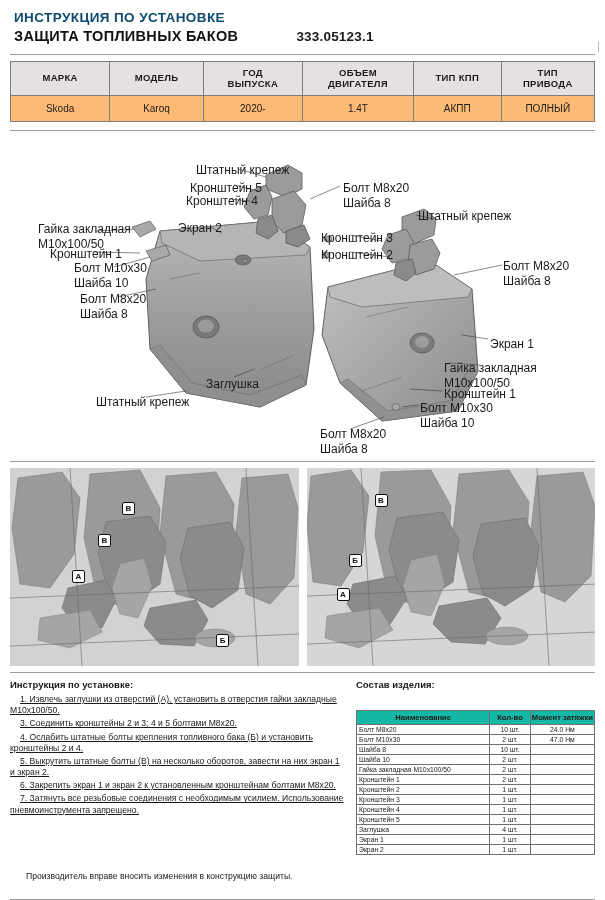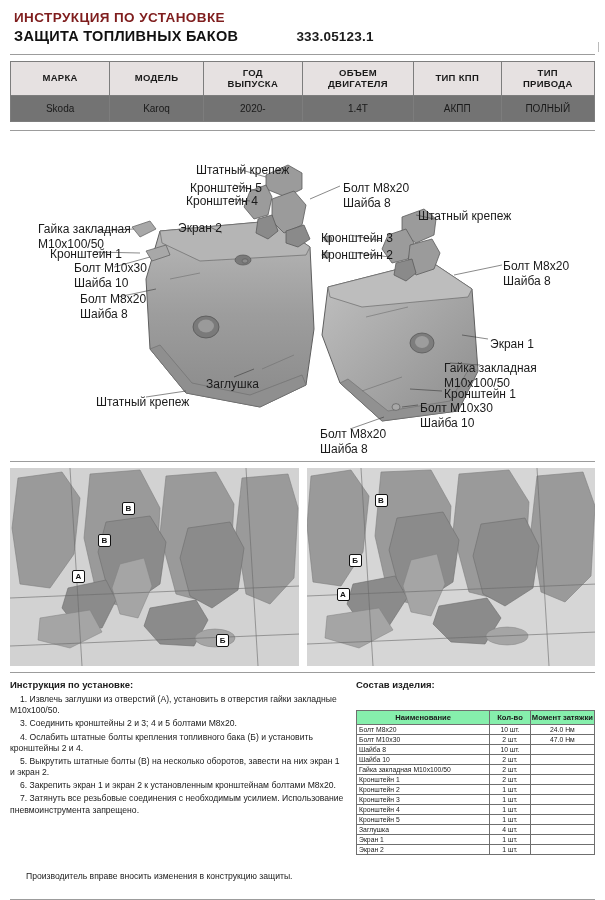--- a/index.html
+++ b/index.html
@@ -10,21 +10,21 @@
     font-family:"Liberation Sans", sans-serif;
     color:#1a1a1a;
     position:relative;
     overflow:hidden;
   }
   .page { position:relative; width:605px; height:900px; }
 
   
   .header { padding:10px 14px 4px 14px; }
   .title-line1 {
-    font-size:13.5px; font-weight:bold; letter-spacing:0.4px; color:#7f1d1d;
+    font-size:13.5px; font-weight:bold; letter-spacing:0.4px; color:#0c4a6e;
   }
   .title-row {
     display:flex; align-items:baseline; margin-top:3px;
   }
   .title-line2 {
     font-size:14.5px; font-weight:bold; letter-spacing:0.3px; color:#111;
   }
   .article-no {
     font-size:13.5px; font-weight:bold; margin-left:58px; letter-spacing:0.2px;
   }
@@ -45,21 +45,21 @@
     background:#e6e1e1;
     font-weight:bold;
     height:34px;
     font-size:9.5px;
     letter-spacing:0.3px;
     line-height:1.15;
   }
   table.spec td {
     height:26px;
     font-size:10px;
-    background:#737373;
+    background:#fdba74;
   }
   .spec-rule { height:1px; background:#9c9c9c; margin:8px 0 0 0; }
 
   
   .diagram { position:relative; height:318px; margin:0 10px; }
   .diagram svg { position:absolute; left:0; top:0; }
   .lbl {
     position:absolute;
     font-size:12px;
     line-height:1.22;
@@ -84,29 +84,29 @@
     color:#111;
   }
   .photos-rule { height:1px; background:#9c9c9c; margin:6px 10px 0 10px; }
 
   
   .bottom { display:flex; margin:6px 10px 0 10px; gap:10px; }
   .instr { width:336px; }
   .instr h3 { font-size:9.5px; margin:0 0 4px 0; font-weight:bold; }
   .instr ol { margin:0; padding:0; list-style:none; }
   .instr li {
-    font-size:8.6px; line-height:1.3; margin-bottom:2px; text-indent:10px;
+    font-size:8.6px; line-height:1.3; margin-bottom:2px; text-indent:10px;text-decoration:underline;
   }
   .parts { flex:1; }
   .parts h3 { font-size:9.5px; margin:0 0 20px 0; font-weight:bold; }
   table.parts-tbl {
     width:100%; border-collapse:collapse; font-size:6.8px;
   }
   table.parts-tbl th {
-    border:1px solid #6f6f6f; background:#86efac;
+    border:1px solid #6f6f6f; background:#14b8a6;
     font-size:7.6px; font-weight:bold; padding:2px 1px; text-align:center;
   }
   table.parts-tbl td {
     border:1px solid #6f6f6f; padding:1px 2px; height:10px;
   }
   table.parts-tbl td.name { text-align:left; }
   table.parts-tbl td.qty { text-align:center; }
   table.parts-tbl td.torque { text-align:center; }
 
   

